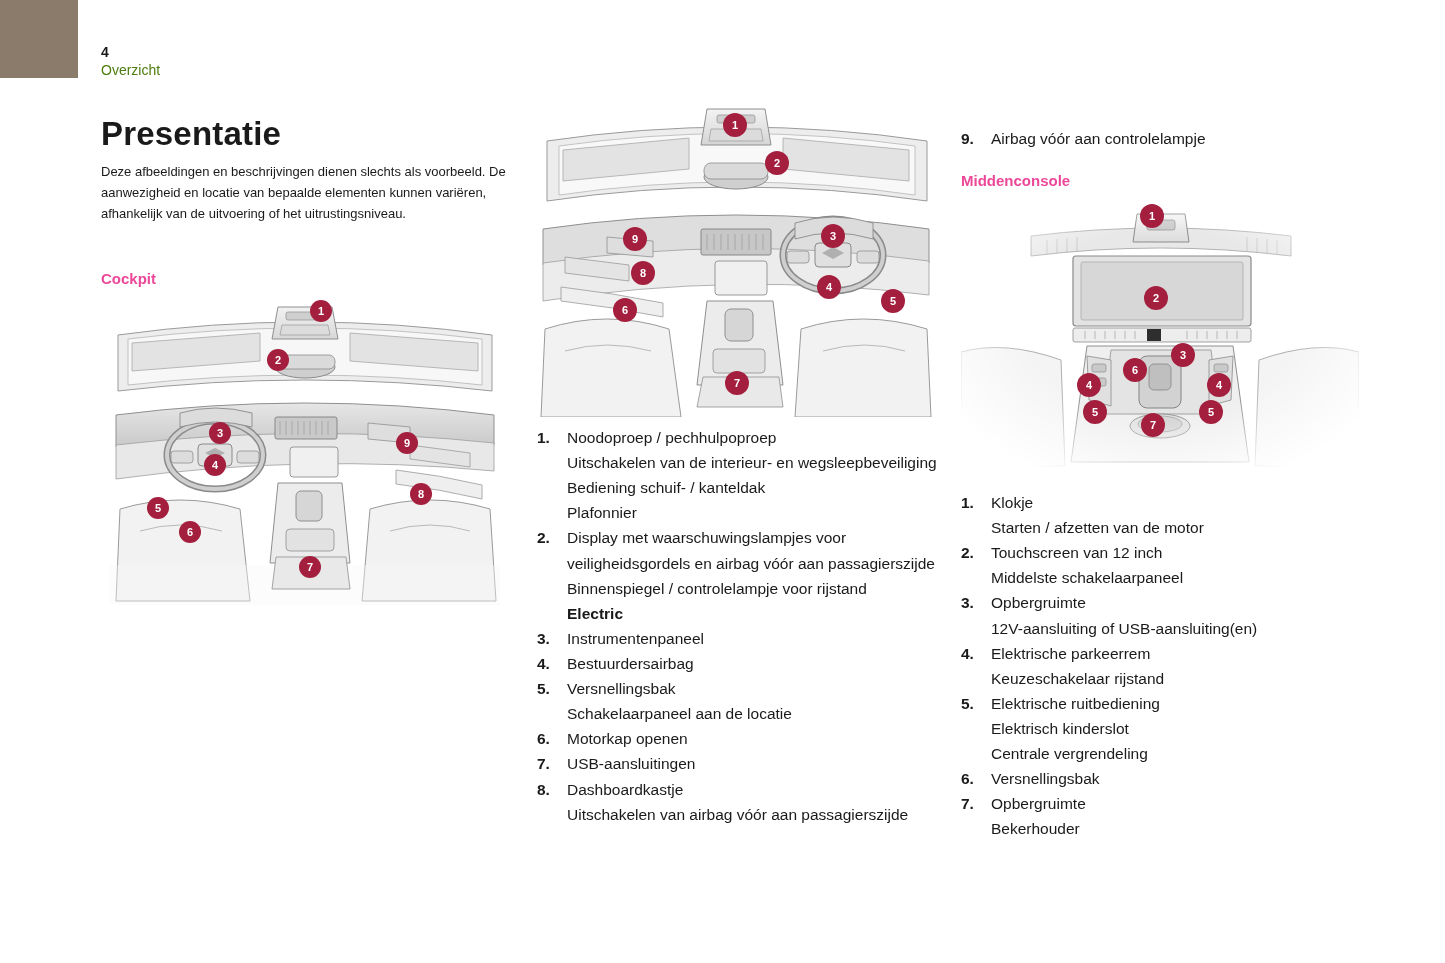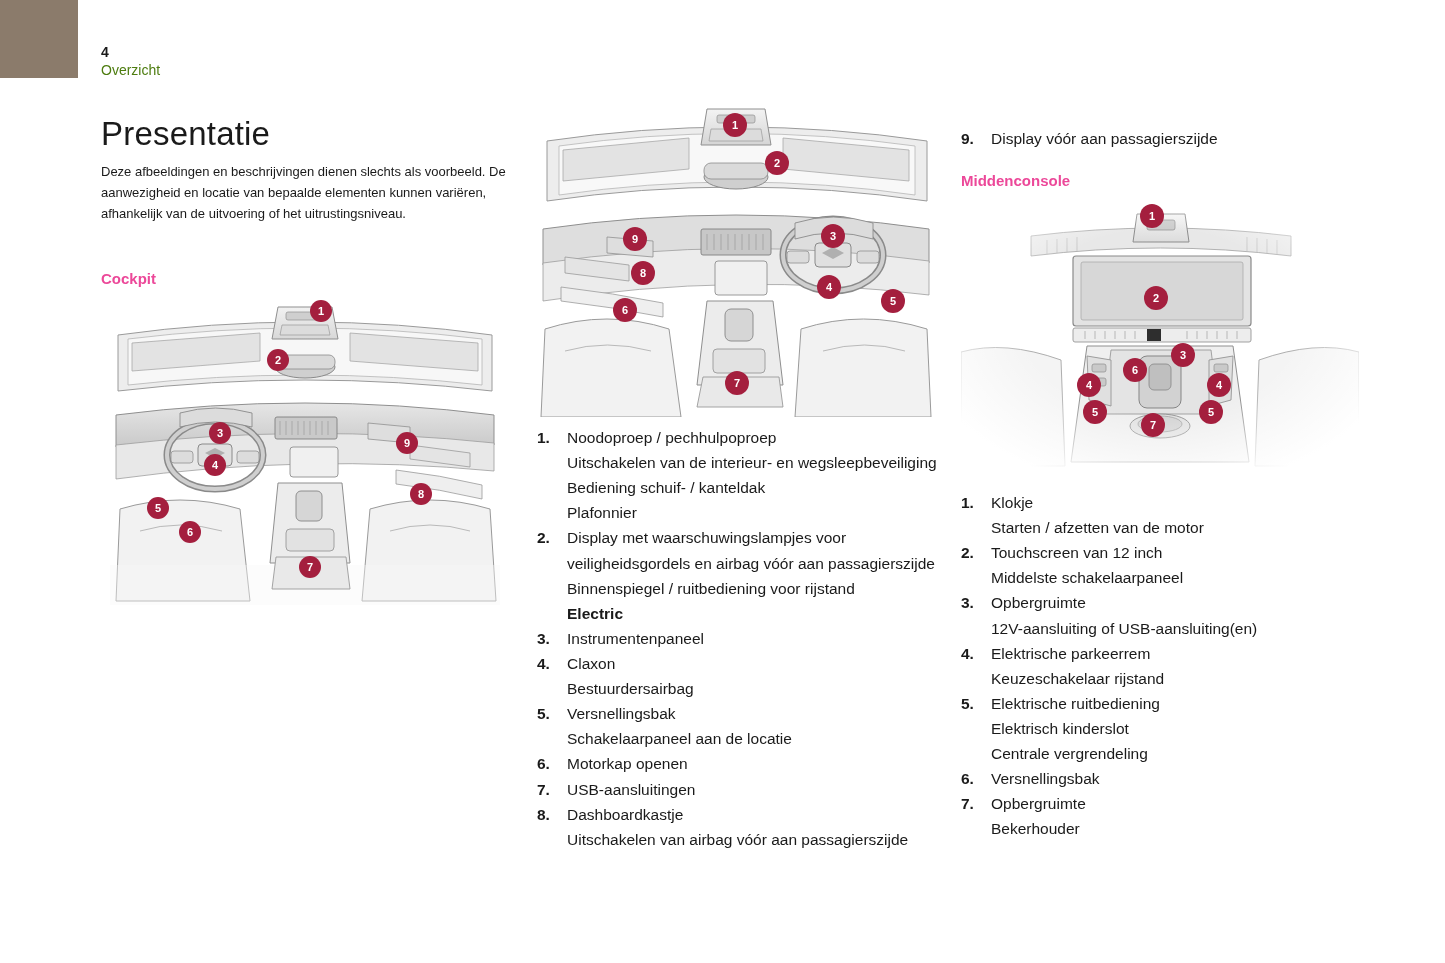--- a/index.html
+++ b/index.html
@@ -44,21 +44,21 @@
     font-size: 14px;
     color: #4d7c0f;
   }
 
   h1.title {
     position: absolute;
     left: 101px;
     top: 115px;
     margin: 0;
     font-size: 33px;
-    font-weight: normal;
+    font-weight: bold;
     letter-spacing: 0.2px;
     color: #1a1a1a;
   }
   .intro {
     position: absolute;
     left: 101px;
     top: 162px;
     width: 410px;
     font-size: 13px;
     line-height: 1.6;
@@ -443,34 +443,33 @@
         <div>Noodoproep / pechhulpoproep</div>
         <div>Uitschakelen van de interieur- en wegsleepbeveiliging</div>
         <div>Bediening schuif- / kanteldak</div>
         <div>Plafonnier</div>
       </span>
     </li>
     <li>
       <span class="num">2.</span>
       <span class="txt">
         <div>Display met waarschuwingslampjes voor veiligheidsgordels en airbag vóór aan passagierszijde</div>
-        <div>Binnenspiegel / ruitbediening voor rijstand</div>
+        <div>Binnenspiegel / controlelampje voor rijstand</div>
         <div class="bold">Electric</div>
       </span>
     </li>
     <li>
       <span class="num">3.</span>
       <span class="txt">
         <div>Instrumentenpaneel</div>
       </span>
     </li>
     <li>
       <span class="num">4.</span>
       <span class="txt">
-        <div>Claxon</div>
         <div>Bestuurdersairbag</div>
       </span>
     </li>
     <li>
       <span class="num">5.</span>
       <span class="txt">
         <div>Versnellingsbak</div>
         <div>Schakelaarpaneel aan de locatie</div>
       </span>
     </li>
@@ -490,21 +489,21 @@
       <span class="num">8.</span>
       <span class="txt">
         <div>Dashboardkastje</div>
         <div>Uitschakelen van airbag vóór aan passagierszijde</div>
       </span>
     </li>
   </ul>
 
   <div id="item9">
     <span class="num">9.</span>
-    <span class="txt">Display vóór aan passagierszijde</span>
+    <span class="txt">Airbag vóór aan controlelampje</span>
   </div>
 
   <div class="subhead" id="console-subhead">Middenconsole</div>
 
   <ul class="numlist" id="list-console">
     <li>
       <span class="num">1.</span>
       <span class="txt">
         <div>Klokje</div>
         <div>Starten / afzetten van de motor</div>

